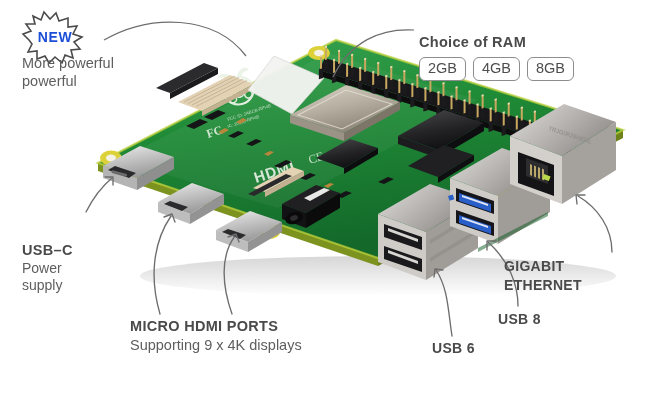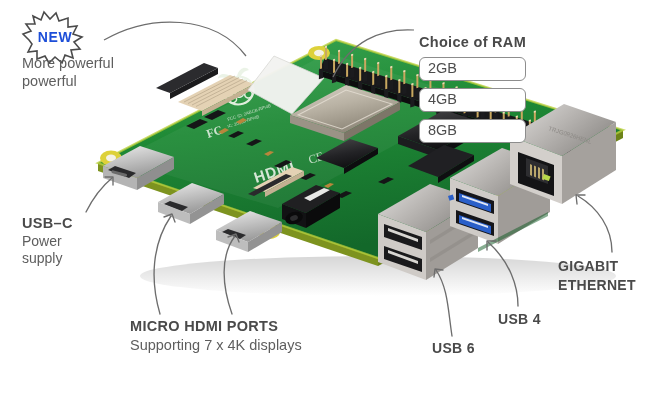--- a/index.html
+++ b/index.html
@@ -21,30 +21,30 @@
     font-weight: bold;
     color: #4a4a4a;
     letter-spacing: .3px;
   }
   .anno .sub { color: #5e5e5e; }
 
   #a-new      { left: 22px;  top: 54px;  font-size: 14.5px; line-height: 18px; }
   #a-ram      { left: 419px; top: 18px; margin-top: 16px; }
   #a-ram .hd  { font-size: 14.5px; }
   #a-usbc     { left: 22px;  top: 215px; font-size: 14px; line-height: 17.5px; }
-  #a-usbc .hd { font-size: 14.5px; }
+  #a-usbc .hd { font-size: 14.5px; margin-top: 27px; }
   #a-hdmi     { left: 130px; top: 317px; line-height: 19px; }
   #a-hdmi .hd { font-size: 14.5px; }
   #a-hdmi .sub{ font-size: 14.5px; }
   #a-usb3     { left: 498px; top: 311px; font-size: 14px; }
   #a-usb2     { left: 432px; top: 340px; font-size: 14px; }
-  #a-eth      { left: 558px; top: 257px; font-size: 14px; line-height: 19px; }
+  #a-eth      { left: 504px; top: 257px; font-size: 14px; line-height: 19px; }
 
   
-  .ram-row { display: flex; gap: 7px; margin-top: 7px; flex-direction: column; }
+  .ram-row { display: flex; gap: 7px; margin-top: 7px; }
   .ram-chip {
     border: 1.4px solid #8d8d8d;
     border-radius: 6px;
     padding: 2px 8px 3px 8px;
     font-size: 14.5px;
     color: #4e4e4e;
     background: #fff;
     line-height: 17px;
   }
 
@@ -502,25 +502,25 @@
   </div>
 
   <div class="anno" id="a-usbc">
     <div class="hd">USB–C</div>
     <div class="sub">Power</div>
     <div class="sub">supply</div>
   </div>
 
   <div class="anno" id="a-hdmi">
     <div class="hd">MICRO HDMI PORTS</div>
-    <div class="sub">Supporting 7 x 4K displays</div>
+    <div class="sub">Supporting 9 x 4K displays</div>
   </div>
 
   <div class="anno" id="a-usb3">
-    <div class="hd">USB 4</div>
+    <div class="hd">USB 8</div>
   </div>
 
   <div class="anno" id="a-usb2">
     <div class="hd">USB 6</div>
   </div>
 
   <div class="anno" id="a-eth">
     <div class="hd">GIGABIT</div>
     <div class="hd">ETHERNET</div>
   </div>

